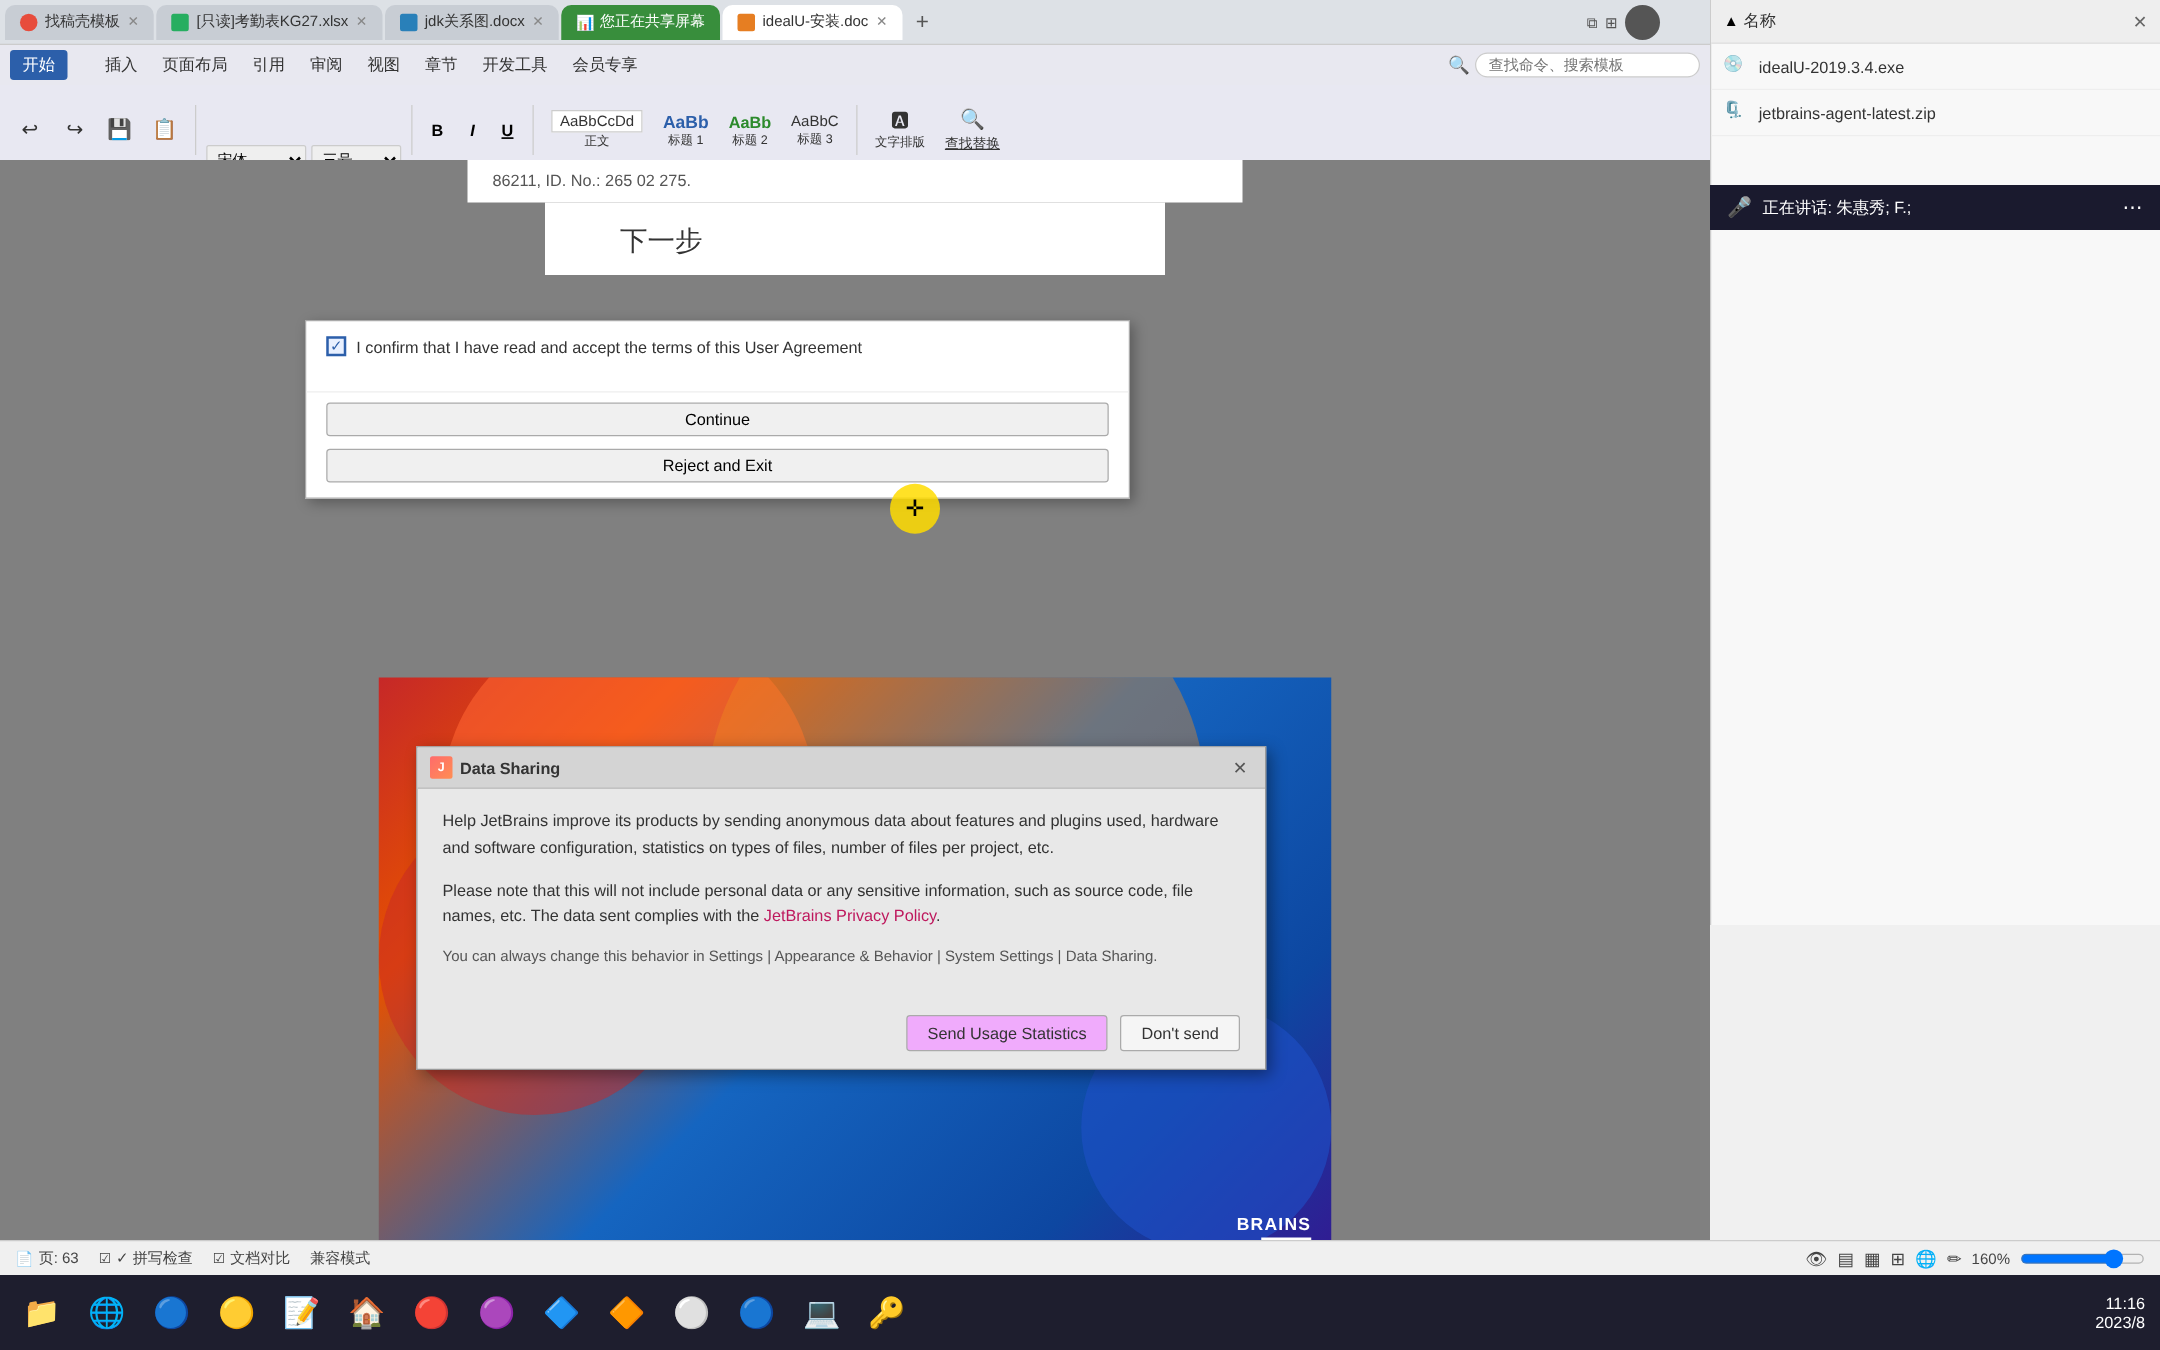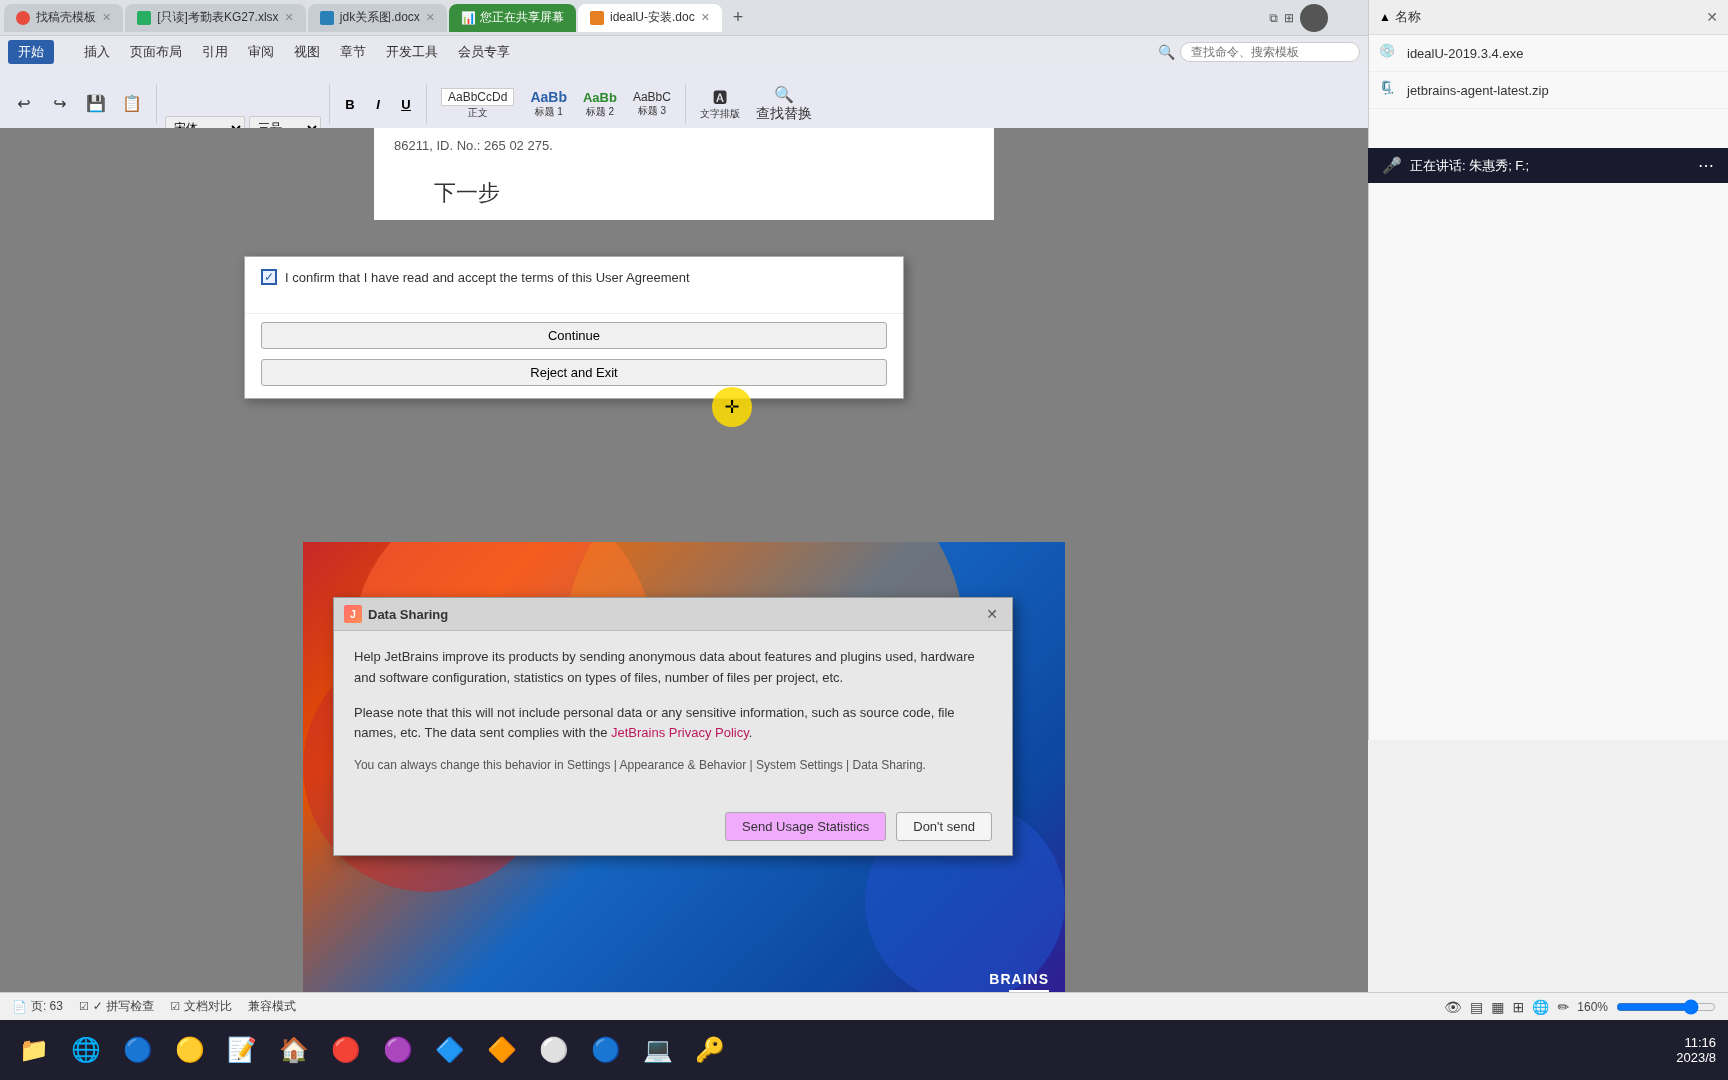--- a/index.html
+++ b/index.html
@@ -632,21 +632,21 @@
         <span style="font-size:10px;">标题 3</span>
       </div>
     <div class="toolbar-separator"></div>
 
     <div class="toolbar-btn">
         <span class="toolbar-icon">🅰</span>
         <span style="font-size:10px;">文字排版</span>
       </div>
     <div class="toolbar-btn">
         <span class="toolbar-icon">🔍</span>
-        <span style="font-size:14px;">查找替换</span>
+        <span style="font-size:11px;text-decoration:underline;">查找替换</span>
       </div>
   </div>
 </div>
 
 <div style="position:absolute; top:128px; left:0; right:360px; bottom:88px; background:#808080; overflow:hidden;">
 
   <div style="background:white; margin: 0 auto; width:620px; padding:8px 20px;">
     <span class="doc-id-text">86211, ID. No.: 265 02 275.</span>
   </div>
 
@@ -658,21 +658,21 @@
         </div>
         <span class="license-checkbox-label">I confirm that I have read and accept the terms of this User Agreement</span>
       </div>
     </div>
     <div class="license-buttons">
       <button class="license-btn">Continue</button>
       <button class="license-btn">Reject and Exit</button>
     </div>
   </div>
 
-  <div style="background:white; margin: 0 auto; width:620px; padding:8px 20px 4px 20px;">
+  <div style="background:white; margin: 0 auto; width:496px; padding:8px 20px 4px 20px;">
     <div class="chapter-text">下一步</div>
   </div>
 
   <div class="jetbrains-section" style="position:relative; left:50%; transform:translateX(-50%);">
 
     <div class="blob1"></div>
     <div class="blob2"></div>
     <div class="blob3"></div>
     <div class="blob4"></div>
 

